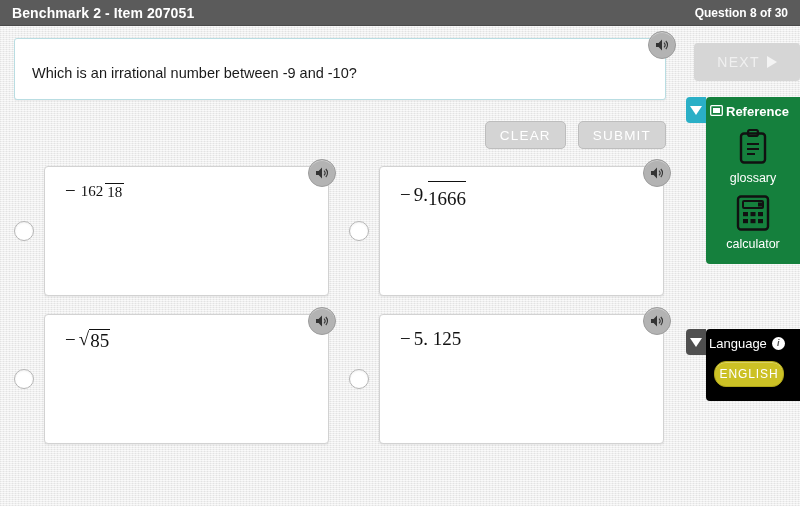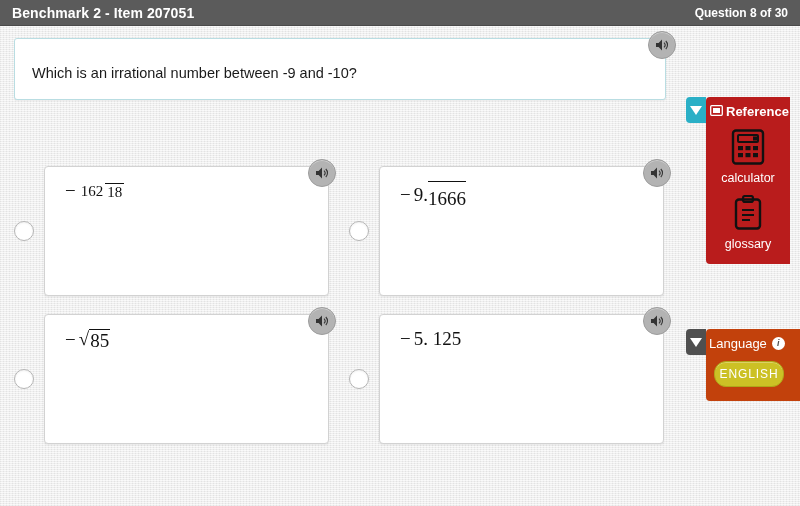--- a/index.html
+++ b/index.html
@@ -253,22 +253,22 @@
     border-left: 6px solid transparent;
     border-right: 6px solid transparent;
     border-top: 9px solid #ffffff;
   }
 
   
   .ref-panel {
     position: absolute;
     top: 71px;
     left: 20px;
-    width: 84px;
-    background: #b91c1c;
+    width: 94px;
+    background: #15803d;
     border-radius: 4px 0 0 4px;
     padding: 7px 0 13px 0;
   }
   .ref-tab { top: 71px; background: #2aafc6; }
   .ref-head {
     color: #ffffff;
     font-size: 13px;
     font-weight: bold;
     display: flex;
     align-items: center;
@@ -286,21 +286,21 @@
     color: #ffffff;
     font-size: 12.5px;
   }
 
   
   .lang-panel {
     position: absolute;
     top: 303px;
     left: 20px;
     width: 94px;
-    background: #c2410c;
+    background: #000000;
     border-radius: 4px 0 0 4px;
     padding: 7px 8px 14px 0;
   }
   .lang-tab { top: 303px; background: #4f4f4f; }
   .lang-head {
     color: #ffffff;
     font-size: 13px;
     display: flex;
     align-items: center;
     gap: 5px;
@@ -353,20 +353,24 @@
     <div class="stem-text">Which is an irrational number between -9 and -10?</div>
     <div class="speaker stem-speaker">
       <svg width="16" height="14" viewBox="0 0 16 14" aria-hidden="true">
         <path d="M2 5 h2.6 L8 1.6 v10.8 L4.6 9 H2 Z" fill="#333"></path>
         <path d="M10 4.6 a3.4 3.4 0 0 1 0 4.8" stroke="#333" stroke-width="1.1" fill="none"></path>
         <path d="M11.8 3 a5.6 5.6 0 0 1 0 8" stroke="#333" stroke-width="1.1" fill="none"></path>
       </svg>
     </div>
   </div>
 
+  <div class="actions">
+    <div class="act-btn">CLEAR</div>
+    <div class="act-btn">SUBMIT</div>
+  </div>
 
   <div class="options">
 
     <div class="opt-row">
 
       <div class="option">
         <div class="radio"></div>
         <div class="opt-card">
           <div class="speaker opt-speaker">
             <svg width="16" height="14" viewBox="0 0 16 14" aria-hidden="true">
@@ -452,64 +456,68 @@
         </div>
       </div>
 
     </div>
 
   </div>
 </div>
 
 <div class="rail">
 
+  <div class="next-btn">
+    <span>NEXT</span>
+    <span class="tri"></span>
+  </div>
 
   <div class="panel-tab ref-tab">
     <span class="caret-down"></span>
   </div>
   <div class="ref-panel">
     <div class="ref-head">
       <span>
         <svg width="13" height="11" viewBox="0 0 13 11" aria-hidden="true">
           <rect x="0.7" y="0.7" width="11.6" height="9.6" rx="1" fill="none" stroke="#ffffff" stroke-width="1.3"></rect>
           <rect x="3" y="3" width="7" height="5" fill="#ffffff"></rect>
         </svg>
       </span>
       <span>Reference</span>
+    </div>
+
+    <div class="ref-tool">
+      <span>
+        <svg width="30" height="36" viewBox="0 0 30 36" aria-hidden="true">
+          <rect x="3" y="4.5" width="24" height="29" rx="3" fill="none" stroke="#111" stroke-width="2.4"></rect>
+          <rect x="10" y="1" width="10" height="6" rx="2" fill="none" stroke="#111" stroke-width="2.2"></rect>
+          <line x1="9" y1="15" x2="21" y2="15" stroke="#111" stroke-width="2"></line>
+          <line x1="9" y1="20" x2="21" y2="20" stroke="#111" stroke-width="2"></line>
+          <line x1="9" y1="25" x2="17" y2="25" stroke="#111" stroke-width="2"></line>
+        </svg>
+      </span>
+      <span class="ref-tool-label">glossary</span>
     </div>
 
     <div class="ref-tool">
       <span>
         <svg width="34" height="36" viewBox="0 0 34 36" aria-hidden="true">
           <rect x="2" y="1.5" width="30" height="33" rx="3" fill="none" stroke="#111" stroke-width="2.4"></rect>
           <rect x="7" y="6" width="20" height="7" rx="1" fill="none" stroke="#111" stroke-width="2"></rect>
           <rect x="22" y="7.5" width="4" height="4" fill="#111"></rect>
           <rect x="7" y="17" width="5" height="4.2" fill="#111"></rect>
           <rect x="14.5" y="17" width="5" height="4.2" fill="#111"></rect>
           <rect x="22" y="17" width="5" height="4.2" fill="#111"></rect>
           <rect x="7" y="24" width="5" height="4.2" fill="#111"></rect>
           <rect x="14.5" y="24" width="5" height="4.2" fill="#111"></rect>
           <rect x="22" y="24" width="5" height="4.2" fill="#111"></rect>
         </svg>
       </span>
       <span class="ref-tool-label">calculator</span>
     </div>
-
-    <div class="ref-tool">
-      <span>
-        <svg width="30" height="36" viewBox="0 0 30 36" aria-hidden="true">
-          <rect x="3" y="4.5" width="24" height="29" rx="3" fill="none" stroke="#111" stroke-width="2.4"></rect>
-          <rect x="10" y="1" width="10" height="6" rx="2" fill="none" stroke="#111" stroke-width="2.2"></rect>
-          <line x1="9" y1="15" x2="21" y2="15" stroke="#111" stroke-width="2"></line>
-          <line x1="9" y1="20" x2="21" y2="20" stroke="#111" stroke-width="2"></line>
-          <line x1="9" y1="25" x2="17" y2="25" stroke="#111" stroke-width="2"></line>
-        </svg>
-      </span>
-      <span class="ref-tool-label">glossary</span>
-    </div>
   </div>
 
   <div class="panel-tab lang-tab">
     <span class="caret-down"></span>
   </div>
   <div class="lang-panel">
     <div class="lang-head">
       <span>Language</span>
       <span class="info-dot">i</span>
     </div>

